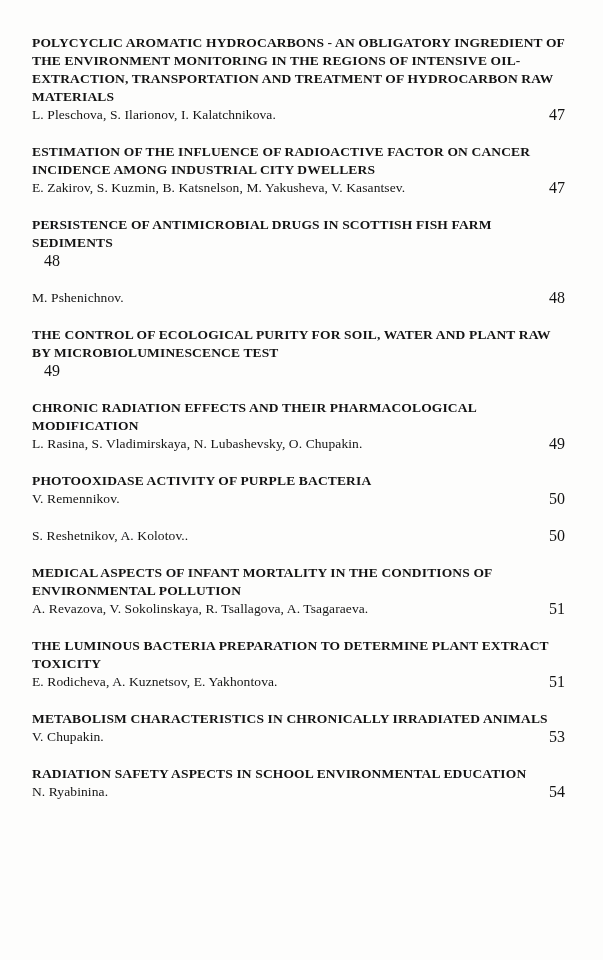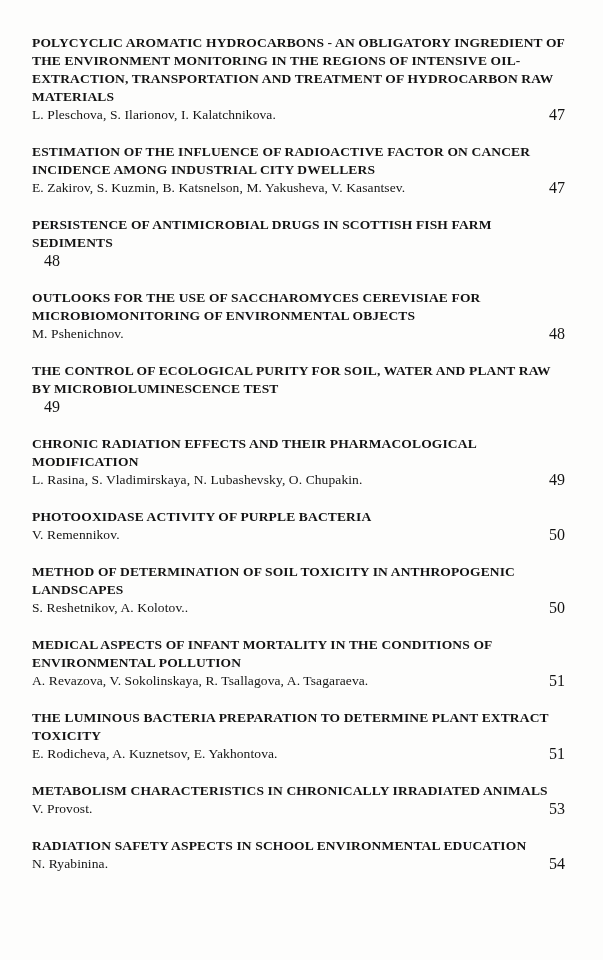--- a/index.html
+++ b/index.html
@@ -66,21 +66,20 @@
   </div>
 
   <div class="entry">
     <div class="entry-title">PERSISTENCE OF ANTIMICROBIAL DRUGS IN SCOTTISH FISH FARM SEDIMENTS</div>
     <div class="entry-meta">
       <span class="entry-page">48</span>
     </div>
   </div>
 
   <div class="entry">
-    <div class="entry-title">OUTLOOKS FOR THE USE OF SACCHAROMYCES CEREVISIAE FOR MICROBIOMONITORING OF ENVIRONMENTAL OBJECTS</div>
     <div class="entry-meta">
       <span class="entry-authors">M. Pshenichnov.</span>
       <span class="entry-page">48</span>
     </div>
   </div>
 
   <div class="entry">
     <div class="entry-title">THE CONTROL OF ECOLOGICAL PURITY FOR SOIL, WATER AND PLANT RAW BY MICROBIOLUMINESCENCE TEST</div>
     <div class="entry-meta">
       <span class="entry-page">49</span>
@@ -97,21 +96,20 @@
 
   <div class="entry">
     <div class="entry-title">PHOTOOXIDASE ACTIVITY OF PURPLE BACTERIA</div>
     <div class="entry-meta">
       <span class="entry-authors">V. Remennikov.</span>
       <span class="entry-page">50</span>
     </div>
   </div>
 
   <div class="entry">
-    <div class="entry-title">METHOD OF DETERMINATION OF SOIL TOXICITY IN ANTHROPOGENIC LANDSCAPES</div>
     <div class="entry-meta">
       <span class="entry-authors">S. Reshetnikov, A. Kolotov..</span>
       <span class="entry-page">50</span>
     </div>
   </div>
 
   <div class="entry">
     <div class="entry-title">MEDICAL ASPECTS OF INFANT MORTALITY IN THE CONDITIONS OF ENVIRONMENTAL POLLUTION</div>
     <div class="entry-meta">
       <span class="entry-authors">A. Revazova, V. Sokolinskaya, R. Tsallagova, A. Tsagaraeva.</span>
@@ -124,21 +122,21 @@
     <div class="entry-meta">
       <span class="entry-authors">E. Rodicheva, A. Kuznetsov, E. Yakhontova.</span>
       <span class="entry-page">51</span>
     </div>
   </div>
 
 
   <div class="entry">
     <div class="entry-title">METABOLISM CHARACTERISTICS IN CHRONICALLY IRRADIATED ANIMALS</div>
     <div class="entry-meta">
-      <span class="entry-authors">V. Provost.</span>
+      <span class="entry-authors">V. Chupakin.</span>
       <span class="entry-page">53</span>
     </div>
   </div>
 
   <div class="entry">
     <div class="entry-title">RADIATION SAFETY ASPECTS IN SCHOOL ENVIRONMENTAL EDUCATION</div>
     <div class="entry-meta">
       <span class="entry-authors">N. Ryabinina.</span>
       <span class="entry-page">54</span>
     </div>

